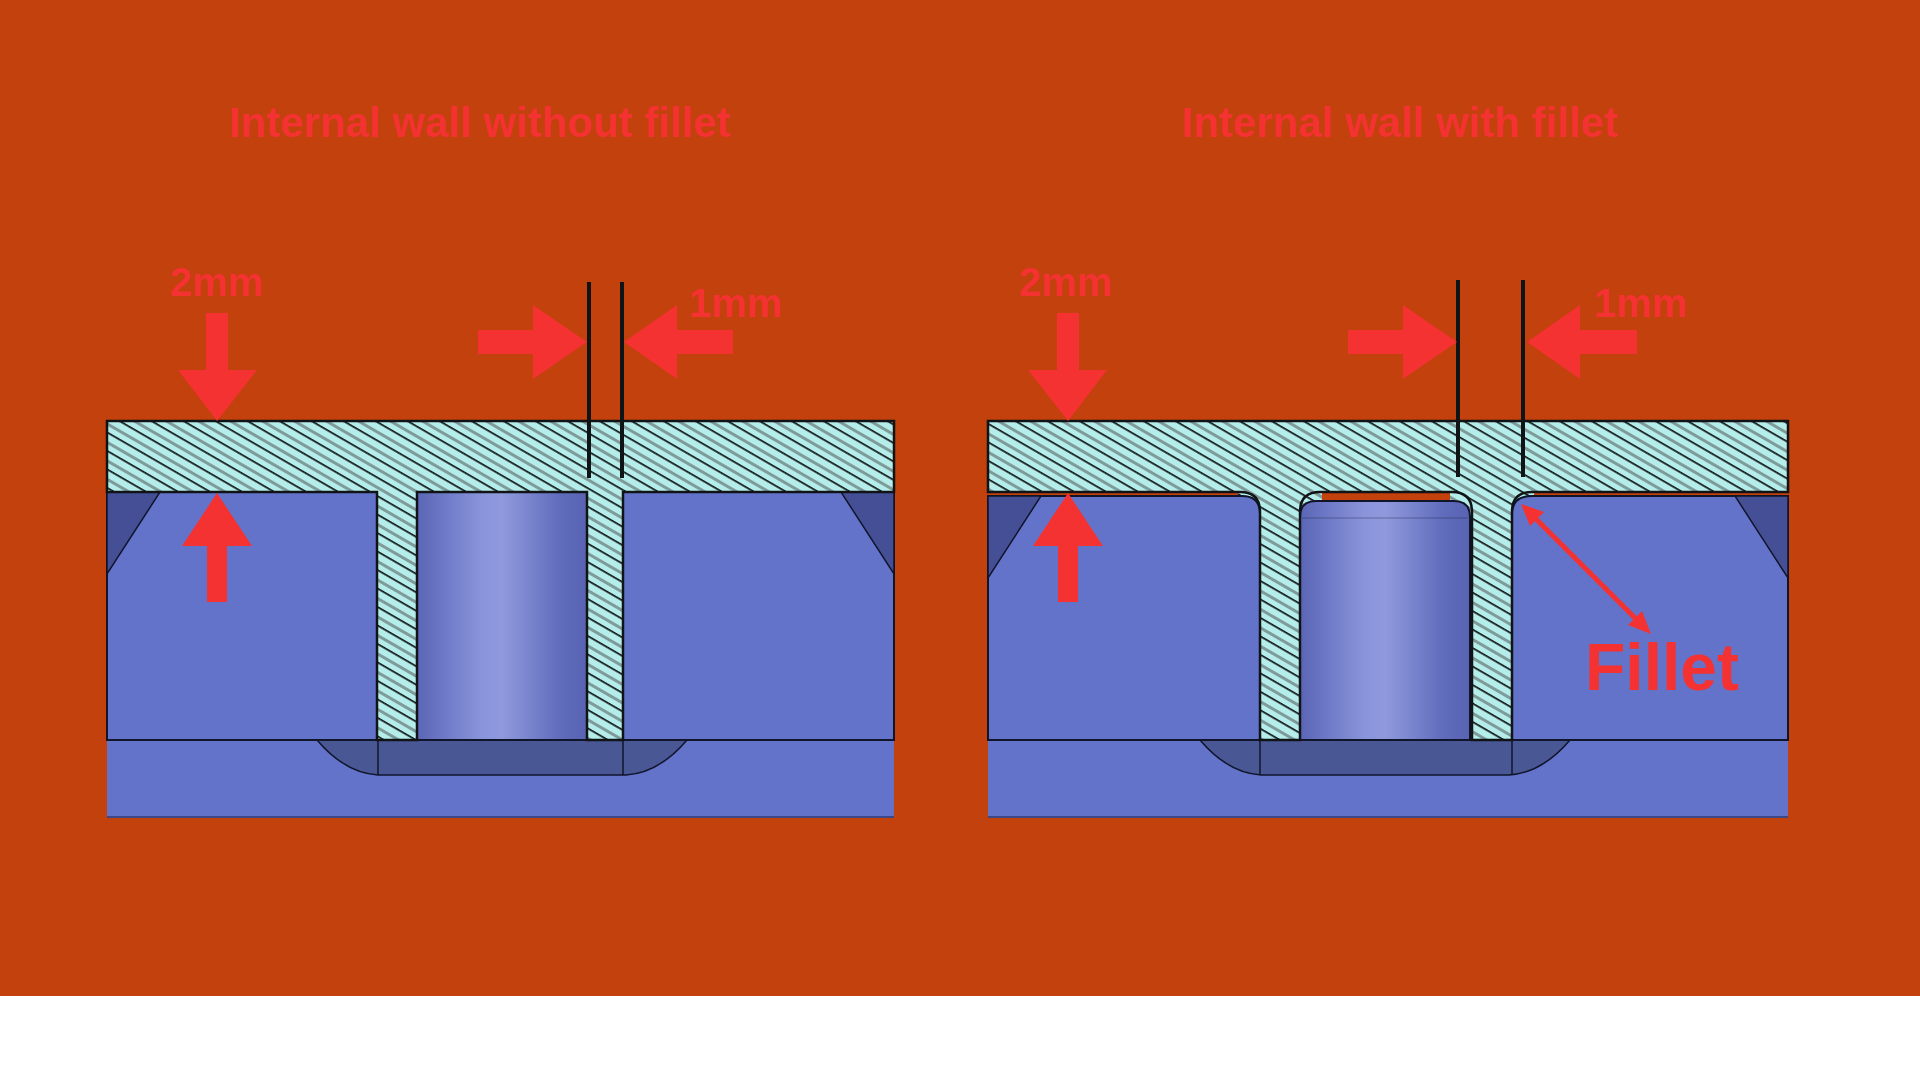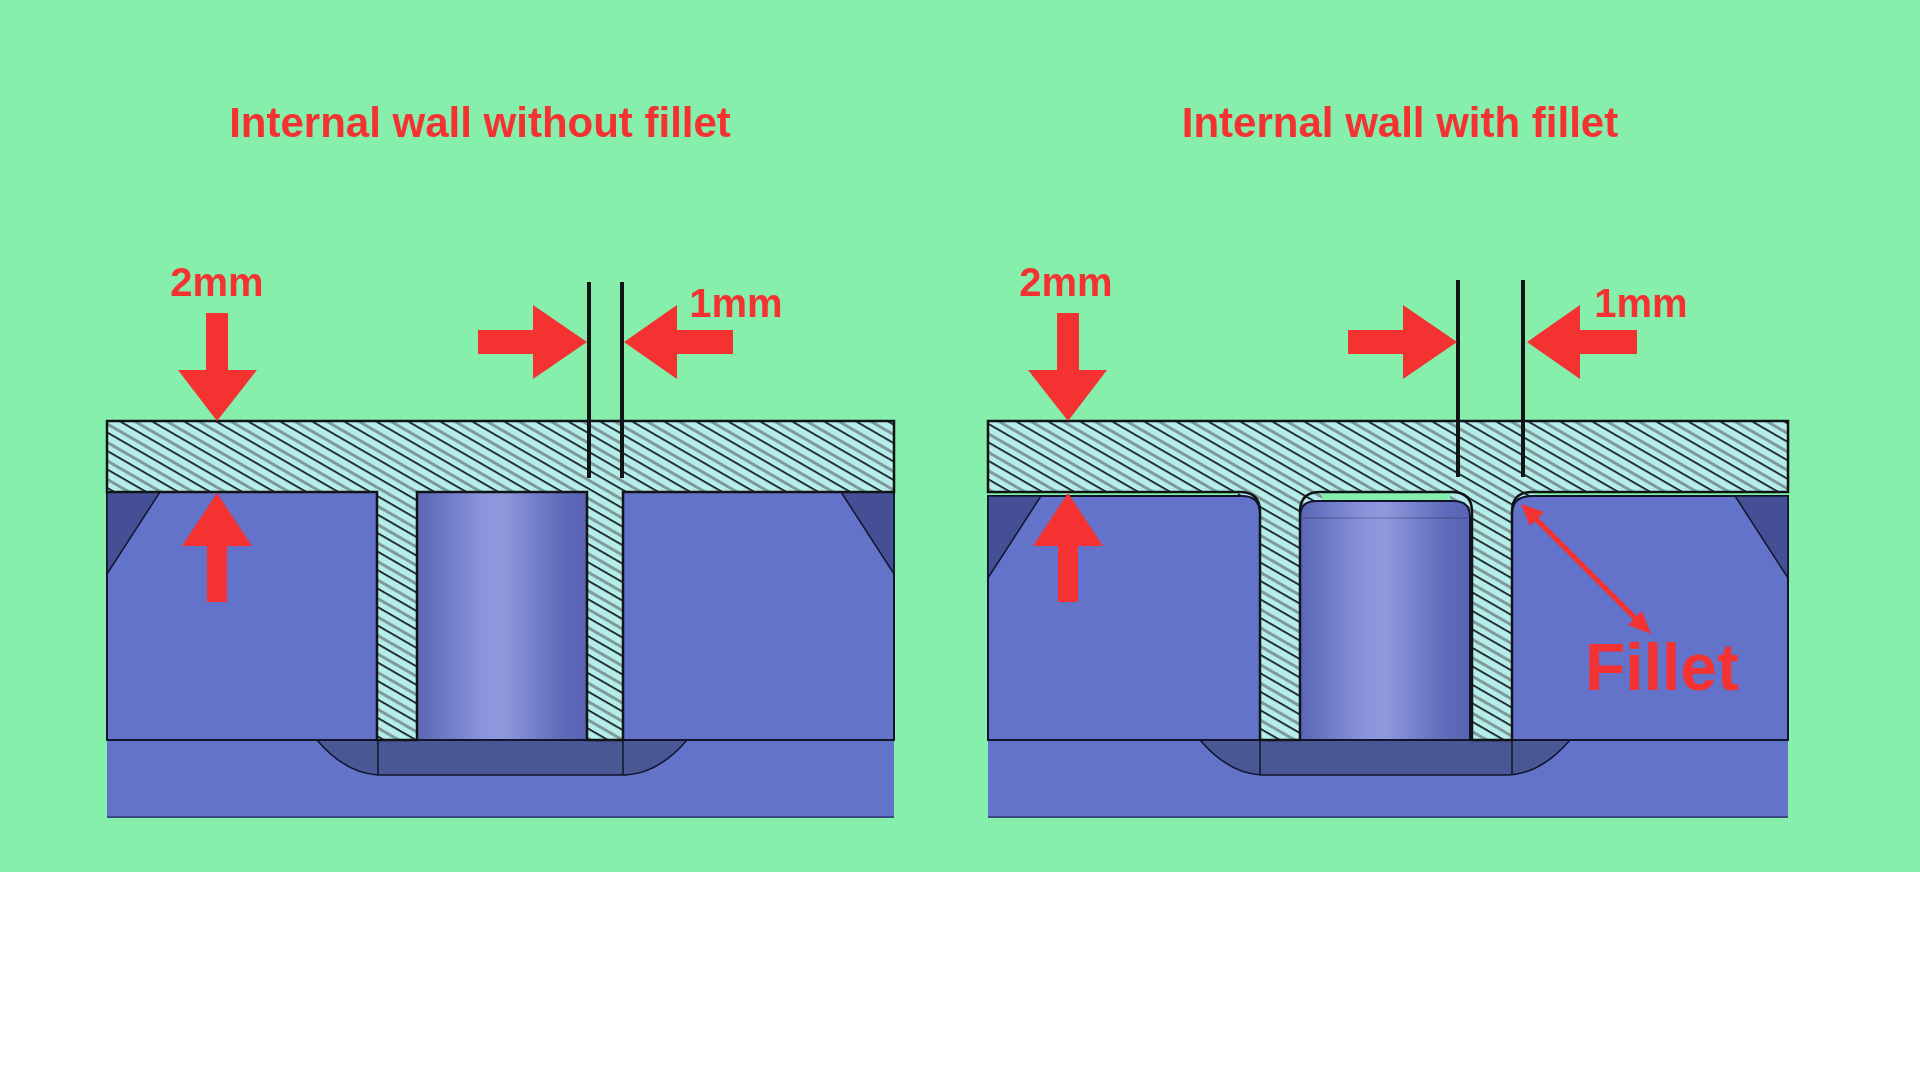--- a/index.html
+++ b/index.html
@@ -1,19 +1,19 @@
 <!DOCTYPE html>
 <html><head>
 <meta charset="utf-8">
 <style>
   html,body{margin:0;padding:0;background:#ffffff;}
   #canvas{
     position:relative;
-    width:1920px;height:872px;
-    background:#86efac;
+    width:1920px;height:996px;
+    background:#c2410c;
     font-family:"Liberation Sans", sans-serif;
     overflow:hidden;
   }
   svg text{
     font-family:"Liberation Sans", sans-serif;
     font-weight:bold;
     fill:#f43232;
   }
   .title-text{font-size:42px;}
   .dim-text{font-size:40px;}

